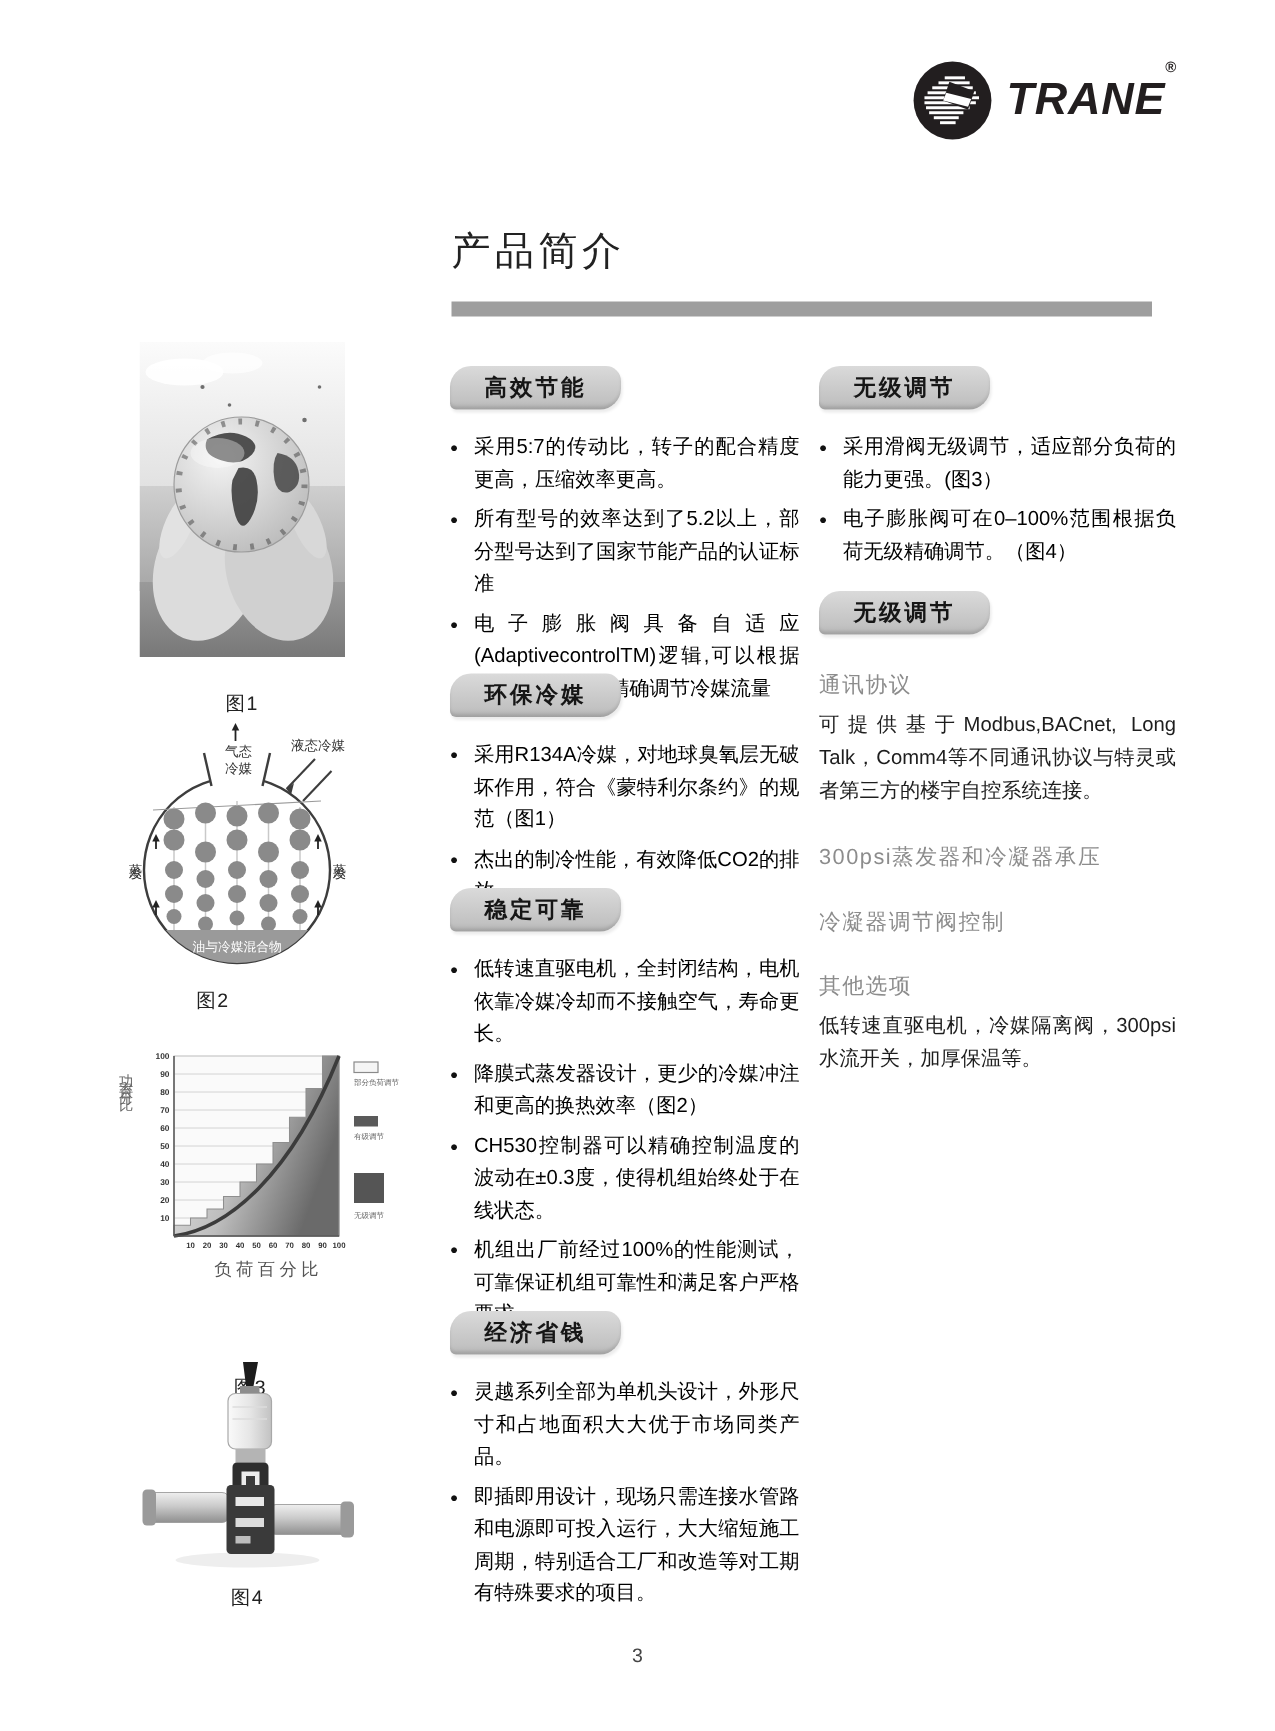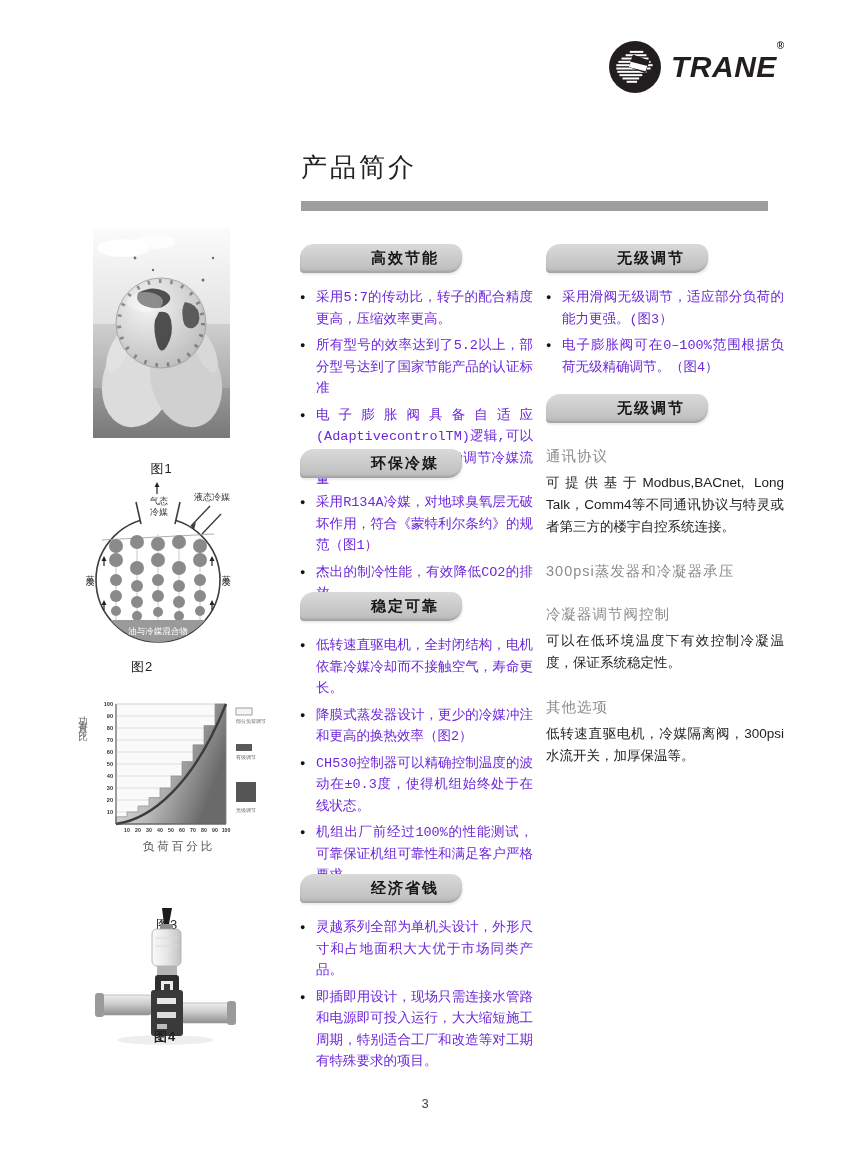--- a/index.html
+++ b/index.html
@@ -14,25 +14,25 @@
 
   
   .page-title{position:absolute;left:301px;top:150px;font-size:26px;font-weight:500;
               letter-spacing:3px;color:#222;}
   .title-bar{position:absolute;left:301px;top:201px;width:467px;height:10px;background:#9e9e9e;}
 
   
   .section{position:absolute;}
   .tab{width:114px;height:29px;display:flex;align-items:center;justify-content:center;
        background:linear-gradient(180deg,#dadada 0%,#c2c2c2 80%,#b3b3b3 100%);
-       border-radius:14px 10px 14px 4px;box-shadow:inset 0 -2px 2px rgba(0,0,0,.10), 1px 2px 2px rgba(0,0,0,.08);padding-left:48px;}
+       border-radius:14px 10px 14px 4px;box-shadow:inset 0 -2px 2px rgba(0,0,0,.10), 1px 2px 2px rgba(0,0,0,.08);}
   .tab span{font-size:15px;font-weight:bold;color:#161616;letter-spacing:2px;}
   ul.bullets{list-style:none;margin:14px 0 0 0;padding:0;}
   ul.bullets li{position:relative;padding-left:16px;margin-bottom:5px;
-                font-size:13.5px;line-height:21.5px;text-align:justify;color:#6d28d9;font-family:Liberation Mono, monospace;}
+                font-size:13.5px;line-height:21.5px;text-align:justify;color:#000000;}
   ul.bullets li::before{content:"●";position:absolute;left:0;top:1px;font-size:9px;color:#111;}
   .col-mid{left:300px;width:233px;}
   .col-right{left:546px;width:238px;}
 
   .intro{margin-top:16px;font-size:13.5px;line-height:23px;text-align:justify;color:#1d1d1d;}
   .subhead{margin-top:24px;font-size:14.5px;color:#8c8c8c;letter-spacing:1px;}
   .subbody{margin-top:6px;font-size:13.5px;line-height:22px;text-align:justify;color:#1d1d1d;}
 
   
   .fig{position:absolute;}
@@ -287,21 +287,21 @@
       <rect x="12" y="95" width="56" height="20" rx="5" fill="url(#metalH)" stroke="#9c9c9c" stroke-width="0.6"></rect>
       <rect x="10" y="93" width="9" height="24" rx="3" fill="#9a9a9a"></rect>
       <rect x="94" y="103" width="56" height="20" rx="5" fill="url(#metalH)" stroke="#9c9c9c" stroke-width="0.6"></rect>
       <rect x="142" y="101" width="9" height="24" rx="3" fill="#9a9a9a"></rect>
       <rect x="66" y="90" width="32" height="46" rx="3" fill="#3a3a3a"></rect>
       <rect x="72" y="98" width="19" height="6" fill="#e8e8e8"></rect>
       <rect x="72" y="112" width="19" height="6" fill="#dcdcdc"></rect>
       <rect x="72" y="124" width="10" height="5" fill="#bdbdbd"></rect>
     </svg>
   </div>
-  <div class="fig-caption" style="left:85px;top:1028px;width:160px;font-weight:bold;">图4</div>
+  <div class="fig-caption" style="left:85px;top:1056px;width:160px;">图4</div>
 
   <div class="section col-mid" style="top:244px;">
     <div class="tab">
         <span>高效节能</span>
       </div>
     <ul class="bullets">
       <li>采用5:7的传动比，转子的配合精度更高，压缩效率更高。</li>
       <li>所有型号的效率达到了5.2以上，部分型号达到了国家节能产品的认证标准</li>
       <li>电子膨胀阀具备自适应(AdaptivecontrolTM)逻辑,可以根据负荷从0–100%精确调节冷媒流量</li>
     </ul>
@@ -354,21 +354,20 @@
         <span>无级调节</span>
       </div>
 
     <div class="subhead">通讯协议</div>
     <div class="subbody">可提供基于Modbus,BACnet, Long Talk，Comm4等不同通讯协议与特灵或者第三方的楼宇自控系统连接。</div>
 
     <div class="subhead">300psi蒸发器和冷凝器承压</div>
     <div class="subbody"></div>
 
     <div class="subhead">冷凝器调节阀控制</div>
-    <div class="subbody">可以在低环境温度下有效控制冷凝温度，保证系统稳定性。</div>
 
     <div class="subhead">其他选项</div>
     <div class="subbody">低转速直驱电机，冷媒隔离阀，300psi水流开关，加厚保温等。</div>
   </div>
 
   <div class="page-number">3</div>
 
 </div>
 
 </body></html>

